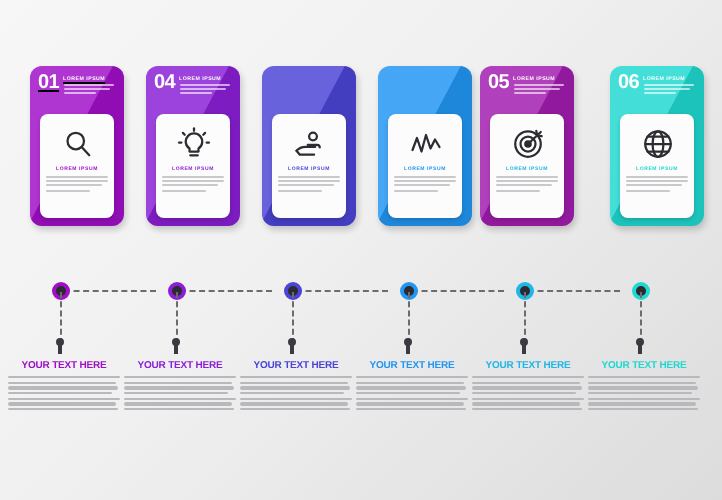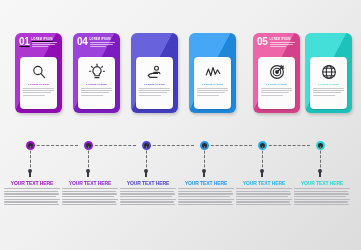--- a/index.html
+++ b/index.html
@@ -175,21 +175,21 @@
           </svg></span>
         <div class="plabel" style="color: rgb(33, 150, 243);">LOREM IPSUM</div>
         <div class="plines">
           <div class="pl a"></div>
           <div class="pl b"></div>
           <div class="pl c"></div>
           <div class="pl d"></div>
         </div>
       </div>
     </div>
-    <div class="card" style="left: 253px; background: #ec4899;">
+    <div class="card" style="left: 240px; background: #a21caf;">
       <div class="shade"></div>
       <div class="cardhead">
         <div class="num">05</div>
         <div class="headtxt">
           <div class="headtitle">LOREM IPSUM</div>
           <div class="headlines">
             <div class="hl w1"></div>
             <div class="hl w2"></div>
             <div class="hl w3"></div>
           </div>
@@ -207,20 +207,31 @@
         <div class="plines">
           <div class="pl a"></div>
           <div class="pl b"></div>
           <div class="pl c"></div>
           <div class="pl d"></div>
         </div>
       </div>
     </div>
     <div class="card" style="left: 305px; background: rgb(31, 217, 208);">
       <div class="shade"></div>
+      <div class="cardhead">
+        <div class="num">06</div>
+        <div class="headtxt">
+          <div class="headtitle">LOREM IPSUM</div>
+          <div class="headlines">
+            <div class="hl w1"></div>
+            <div class="hl w2"></div>
+            <div class="hl w3"></div>
+          </div>
+        </div>
+      </div>
       <div class="panel">
         <span class="ico"><svg width="18" height="18" viewBox="0 0 24 24" fill="none" stroke="#2c2c32" stroke-width="1.5" stroke-linecap="round" stroke-linejoin="round">
             <circle cx="12" cy="12" r="8.5"></circle>
             <ellipse cx="12" cy="12" rx="3.6" ry="8.5"></ellipse>
             <line x1="3.5" y1="12" x2="20.5" y2="12"></line>
             <line x1="5" y1="7" x2="19" y2="7"></line>
             <line x1="5" y1="17" x2="19" y2="17"></line>
           </svg></span>
         <div class="plabel" style="color: rgb(31, 217, 208);">LOREM IPSUM</div>
         <div class="plines">

